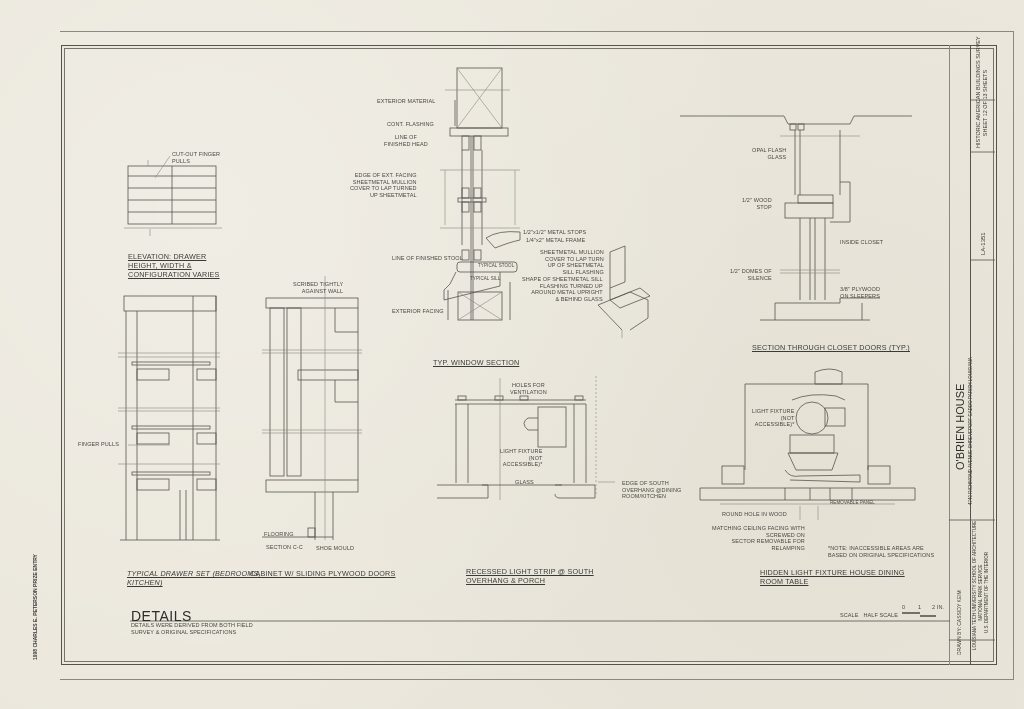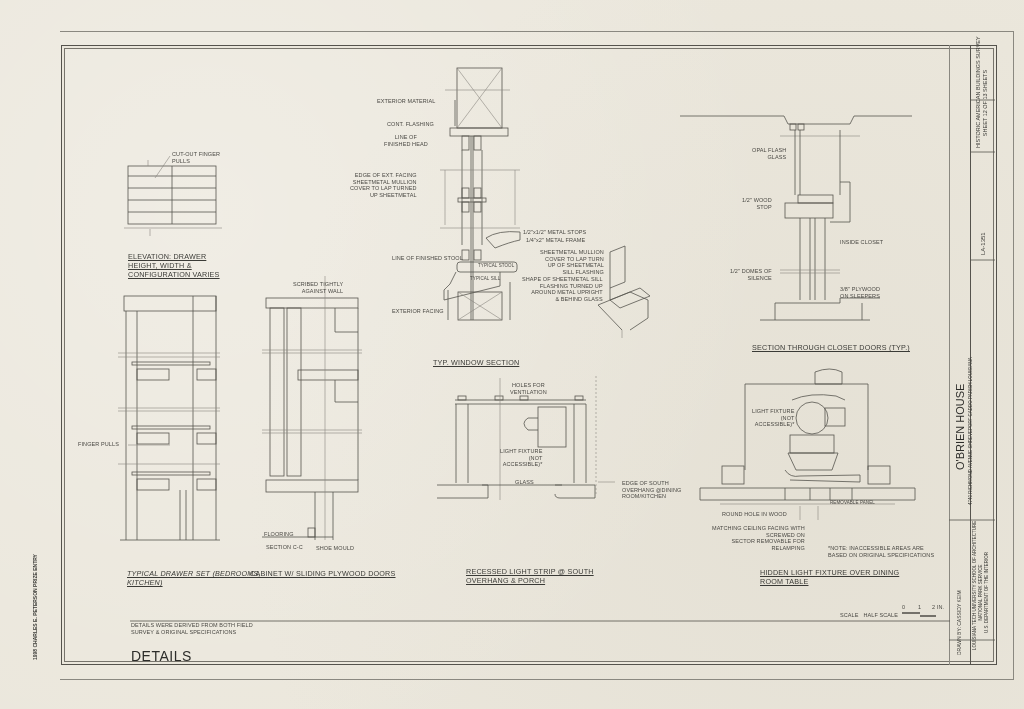--- a/index.html
+++ b/index.html
@@ -7,21 +7,21 @@
   .paper{position:absolute;left:0;top:0;width:1024px;height:709px;background:
     radial-gradient(circle at 20% 30%,rgba(255,255,255,0.25),transparent 60%),
     radial-gradient(circle at 80% 70%,rgba(200,195,180,0.18),transparent 60%),#ebe7dc;}
   .outer-line{position:absolute;left:60px;top:31px;width:953px;height:647px;border-top:1px solid #8a8880;border-right:1px solid #8a8880;border-bottom:1px solid #8a8880;}
   .frame{position:absolute;left:61px;top:45px;width:934px;height:618px;border:1px solid #55534d;box-shadow:inset 0 0 0 2px #ebe7dc,inset 0 0 0 3px #77746c;}
   .tb-col{position:absolute;left:970px;top:45px;width:25px;height:620px;border-left:1px solid #55534d;}
   .tb-col2{position:absolute;left:949px;top:45px;width:21px;height:620px;border-left:1px solid #8a8880;}
   .rot{position:absolute;transform-origin:left top;transform:rotate(-90deg);white-space:nowrap;}
   .lbl{position:absolute;font-size:5.5px;line-height:6.5px;color:#4a4944;letter-spacing:0.1px;white-space:pre;}
   .ttl{position:absolute;font-size:7.2px;line-height:9px;color:#3a3a36;text-decoration:underline;letter-spacing:0.2px;}
-  .big{position:absolute;font-size:14px;color:#2d2d2a;letter-spacing:0.5px;margin-top:40px;}
+  .big{position:absolute;font-size:14px;color:#2d2d2a;letter-spacing:0.5px;}
   svg{position:absolute;left:0;top:0;}
   .ln{stroke:#57554f;stroke-width:0.8;fill:none;}
   .lt{stroke:#8a877f;stroke-width:0.6;fill:none;}
 </style>
 </head>
 <body>
 
 <div class="paper"></div>
 <div class="outer-line"></div>
 <div class="frame"></div>
@@ -282,21 +282,21 @@
 (NOT
 ACCESSIBLE)*</div>
 <div class="lbl" style="left:830px;top:500px;font-size:4.5px;">REMOVABLE PANEL</div>
 <div class="lbl" style="left:722px;top:511px;">ROUND HOLE IN WOOD</div>
 <div class="lbl" style="left:712px;top:525px;text-align:right;">MATCHING CEILING FACING WITH
 SCREWED ON
 SECTOR REMOVABLE FOR
 RELAMPING</div>
 <div class="lbl" style="left:828px;top:545px;">*NOTE: INACCESSIBLE AREAS ARE
 BASED ON ORIGINAL SPECIFICATIONS</div>
-<div class="ttl" style="left:760px;top:568px;white-space:pre;">HIDDEN LIGHT FIXTURE OVER DINING
+<div class="ttl" style="left:760px;top:568px;white-space:pre;">HIDDEN LIGHT FIXTURE HOUSE DINING
 ROOM TABLE</div>
 
 <div class="big" style="left:131px;top:608px;">DETAILS</div>
 <div class="lbl" style="left:131px;top:622px;">DETAILS WERE DERIVED FROM BOTH FIELD
 SURVEY &amp; ORIGINAL SPECIFICATIONS</div>
 
 <div class="lbl" style="left:840px;top:612px;">SCALE   HALF SCALE</div>
 <div class="lbl" style="left:902px;top:604px;">0</div>
 <div class="lbl" style="left:918px;top:604px;">1</div>
 <div class="lbl" style="left:932px;top:604px;">2 IN.</div>

